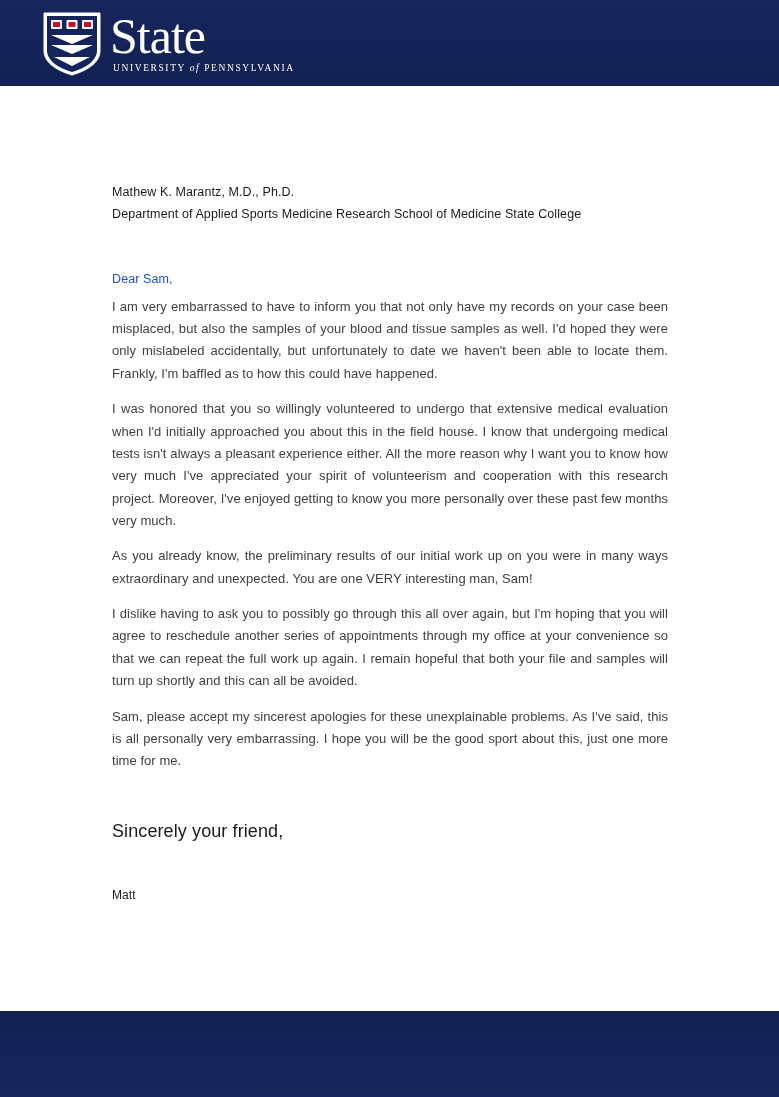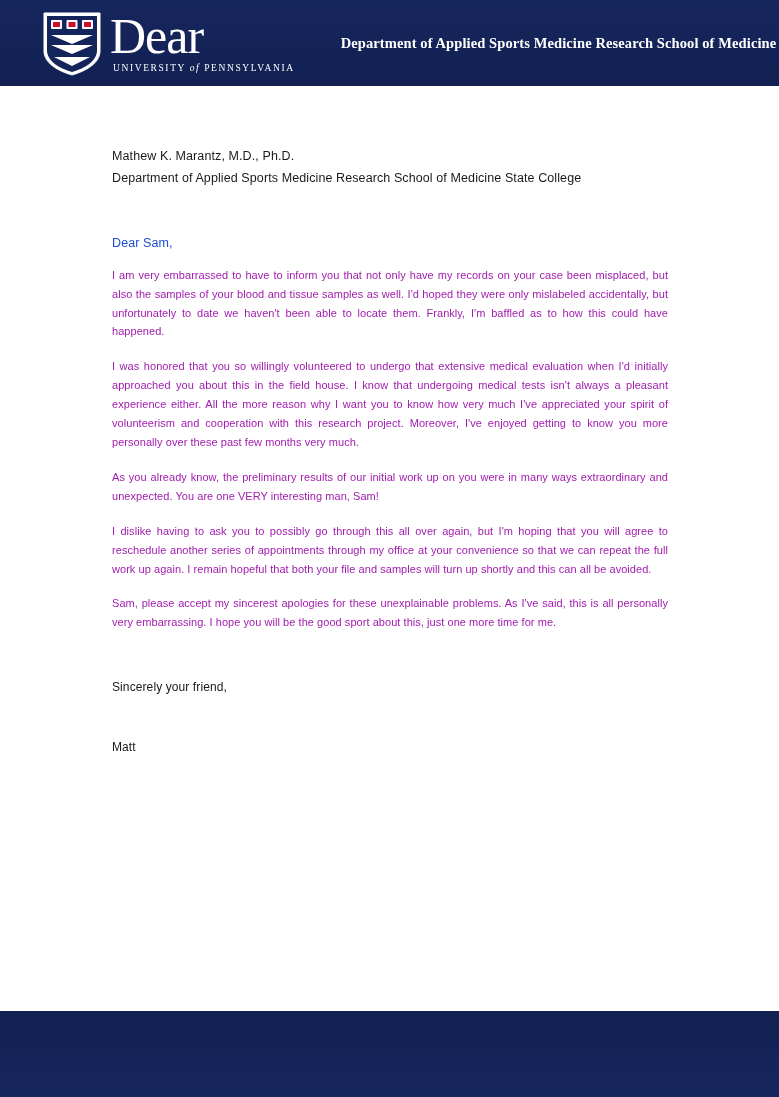--- a/index.html
+++ b/index.html
@@ -92,46 +92,46 @@
   
   .letter {
     position: absolute;
     top: 86px;
     left: 0;
     width: 779px;
     height: 925px;
     background: #ffffff;
   }
   .letter-inner {
-    padding: 60px 112px 0 112px;
+    padding: 96px 112px 0 112px;
     box-sizing: border-box;
   }
   .sender-line {
     font-size: 12.5px;
     color: #1a1a1a;
     line-height: 1.75;
     letter-spacing: 0.1px;
   }
   .salutation {
     font-size: 12.5px;
     color: #1d4ed8;
     margin-top: 46px;
     letter-spacing: 0.1px;
   }
   .para {
-    font-size: 11px;
-    color: #a21caf;
+    font-size: 13px;
+    color: #404040;
     text-align: justify;
     line-height: 1.72;
-    margin-top: 16px;
+    margin-top: 10px;
     letter-spacing: 0.05px;
     width: 556px;
   }
   .closing {
-    font-size: 12px;
+    font-size: 18px;
     color: #1a1a1a;
     margin-top: 48px;
     letter-spacing: 0.1px;
   }
   .signature {
     font-size: 12px;
     color: #1a1a1a;
     margin-top: 46px;
     letter-spacing: 0.1px;
   }
@@ -169,30 +169,29 @@
               <rect x="11" y="11" width="7" height="5"></rect>
               <rect x="26.5" y="11" width="7" height="5"></rect>
               <rect x="42" y="11" width="7" height="5"></rect>
             </g>
             <path d="M9 24 L51 24 L30 33 Z" fill="#ffffff"></path>
             <path d="M9 34 L51 34 L30 43 Z" fill="#ffffff"></path>
             <path d="M12 46 L48 46 L30 55 Z" fill="#ffffff"></path>
           </svg>
         </div>
         <div class="wordmark">
-          <div class="penn-word">Dear</div>
+          <div class="penn-word">State</div>
           <div class="penn-sub">
             <span>UNIVERSITY</span>
             <span class="ital">of</span>
             <span>PENNSYLVANIA</span>
           </div>
         </div>
       </div>
 
-      <div class="dept-title">Department of Applied Sports Medicine Research School of Medicine</div>
     </div>
   </div>
 
   <div class="letter">
     <div class="letter-inner">
 
       <div class="sender-line">Mathew K. Marantz, M.D., Ph.D.</div>
       <div class="sender-line">Department of Applied Sports Medicine Research School of Medicine State College</div>
 
       <div class="salutation">Dear Sam,</div>

